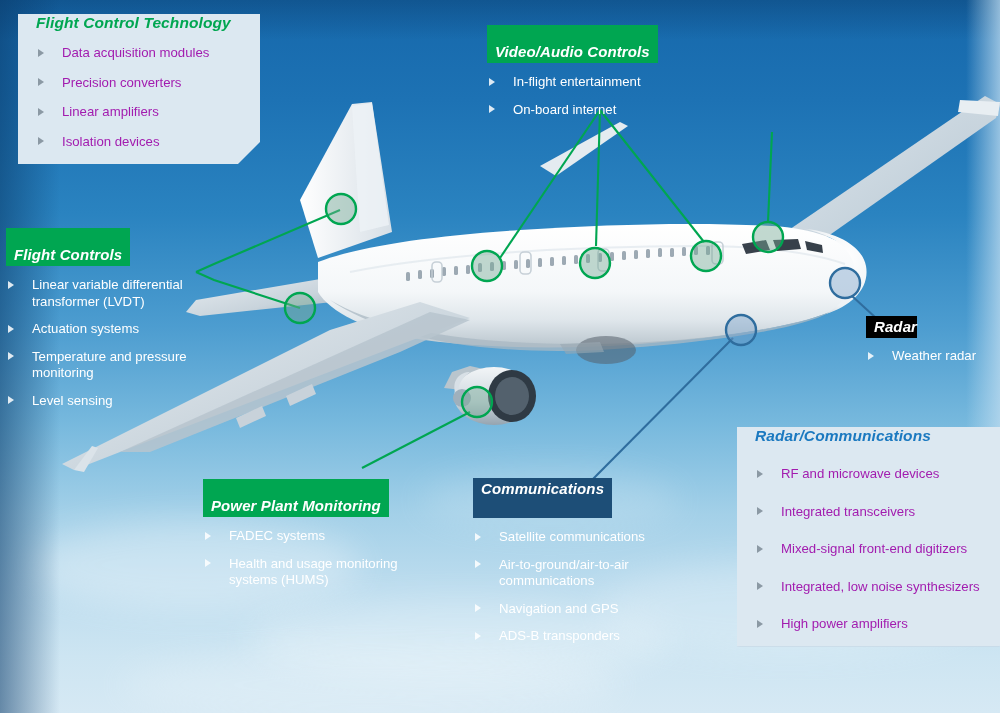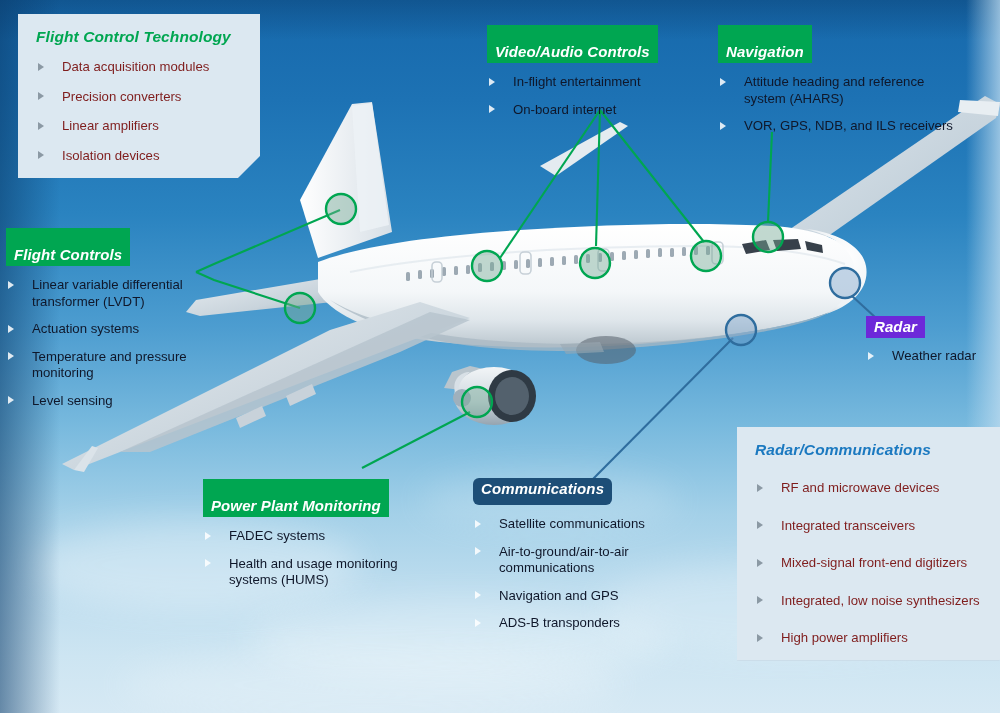--- a/index.html
+++ b/index.html
@@ -49,66 +49,65 @@
 
   
   .panel{
     position:absolute;
     background:#dce8f1;
     box-shadow:0 1px 3px rgba(0,40,80,.25);
   }
   .panel.cut{
     clip-path:polygon(0 0,100% 0,100% calc(100% - 22px),calc(100% - 22px) 100%,0 100%);
   }
-  .panel-inner{padding:14px 16px 14px 18px;}
+  .panel-inner{padding:0 16px 14px 18px;}
 
   
   .title{
     font-style:italic;font-weight:bold;
     letter-spacing:.1px;
     display:inline-block;
   }
   .title.plain-green{color:#00a651;font-size:15.5px;}
   .title.plain-blue{color:#1b79c0;font-size:15.5px;}
   .title.badge-green{
     background:#00a651;color:#ffffff;font-size:15px;
     padding:18px 8px 3px 8px;
   }
   .title.badge-blue{
-    background:#6d28d9;color:#ffffff;font-size:15px;
-    padding:2px 8px 3px 8px;
+    background:#000000;color:#ffffff;font-size:15px;
+    padding:2px 0 3px 8px;
   }
   .title.badge-navy{
     background:#1d4e77;color:#ffffff;font-size:15px;
-    padding:2px 8px 8px 8px;
-    border-radius:6px;
+    padding:2px 8px 21px 8px;
   }
 
   
   ul.items{list-style:none;margin:0;padding:0;}
   ul.items li{
     position:relative;
     padding-left:26px;
     margin-top:11px;
     font-size:13.2px;
     line-height:16.5px;
   }
   ul.items li .bullet{
     position:absolute;left:2px;top:3.5px;
     width:0;height:0;
     border-left:6px solid currentColor;
     border-top:4.5px solid transparent;
     border-bottom:4.5px solid transparent;
     opacity:.85;
   }
   
-  .dark ul.items li{color:#7f1d1d;}
+  .dark ul.items li{color:#a21caf;}
   .dark ul.items li .bullet{color:#7d8b97;}
   
-  .light ul.items li{color:#0f172a;}
+  .light ul.items li{color:#ffffff;}
   .light ul.items li .bullet{color:#ffffff;}
 
   .group{position:absolute;}
 
   
   #g-fct{left:18px;top:14px;width:242px;}
   #g-fc{left:6px;top:228px;width:210px;}
   #g-vac{left:487px;top:25px;width:200px;}
   #g-nav{left:718px;top:25px;width:235px;}
   #g-radar{left:866px;top:316px;width:130px;}
@@ -316,27 +315,20 @@
   </div>
 
   <div class="group light" id="g-vac">
     <div class="title badge-green">Video/Audio Controls</div>
     <ul class="items">
       <li><span class="bullet"></span><span>In-flight entertainment</span></li>
       <li><span class="bullet"></span><span>On-board internet</span></li>
     </ul>
   </div>
 
-  <div class="group light" id="g-nav">
-    <div class="title badge-green">Navigation</div>
-    <ul class="items">
-      <li><span class="bullet"></span><span>Attitude heading and reference system (AHARS)</span></li>
-      <li><span class="bullet"></span><span>VOR, GPS, NDB, and ILS receivers</span></li>
-    </ul>
-  </div>
 
   <div class="group light" id="g-radar">
     <div class="title badge-blue">Radar</div>
     <ul class="items">
       <li><span class="bullet"></span><span>Weather radar</span></li>
     </ul>
   </div>
 
   <div class="panel cut group dark" id="g-radcom">
     <div class="panel-inner">

